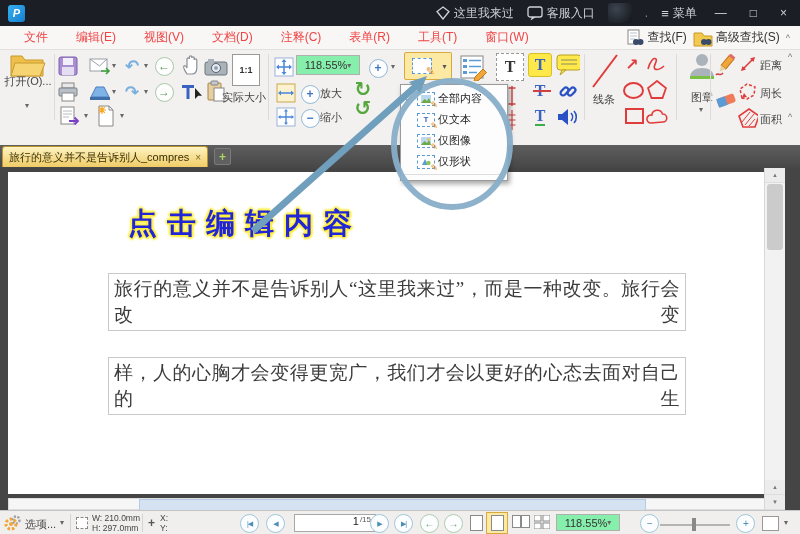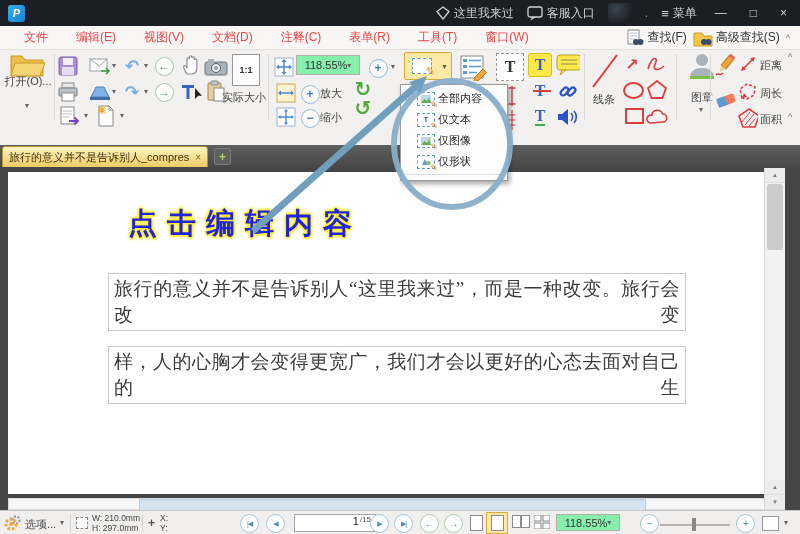--- a/index.html
+++ b/index.html
@@ -73,21 +73,21 @@
               font-size:11px;color:#3a3005;gap:6px;}
   #tab-title{flex:1;white-space:nowrap;overflow:hidden;}
   #tab-close{font-size:10px;color:#7a6a20;}
   #tab-add{position:absolute;left:214px;top:3px;width:15px;height:15px;background:#606060;
            border:1px solid #7a7a7a;border-radius:2px;color:#a9d45f;font-weight:bold;font-size:12px;
            display:flex;align-items:center;justify-content:center;line-height:1;}
 
   
   #docarea{position:absolute;left:0;top:168px;width:800px;height:342px;background:#454545;}
   #page{position:absolute;left:8px;top:4px;width:760px;height:322px;background:#fff;}
-  .dline{display:table;border:1px solid #c9c9c9;background:#fff;padding:2px 5px;margin-bottom:15px;
+  .dline{display:table;border:1px solid #c9c9c9;background:#fff;padding:2px 5px;margin-bottom:26px;
          font-family:"Liberation Serif","DejaVu Serif",serif;font-size:19px;color:#3c3c3c;letter-spacing:.5px;}
   .dline.just{width:566px;text-align:justify;text-align-last:justify;}
   #textblock{position:absolute;left:100px;top:101px;}
   .callout{position:absolute;font-weight:bold;color:#2026d8;
            text-shadow:-2px 0 2px #ffee3c,2px 0 2px #ffee3c,0 -2px 2px #ffee3c,0 2px 2px #ffee3c,1px 1px 2px #ffee3c;}
   #callout1{left:128px;top:36px;font-size:29px;letter-spacing:10px;}
   #callout2{left:432px;top:32px;font-size:25px;letter-spacing:2px;}
   #hscroll{position:absolute;left:8px;top:330px;width:760px;height:12px;background:#f6f6f6;border:1px solid #ddd;box-sizing:border-box;}
   #hthumb{position:absolute;left:130px;top:0px;width:505px;height:10px;background:#d4e2f2;border:1px solid #b4cbe6;}
   #vscroll{position:absolute;left:764px;top:0;width:20px;height:342px;background:#f2f2f2;border-left:1px solid #d8d8d8;}

